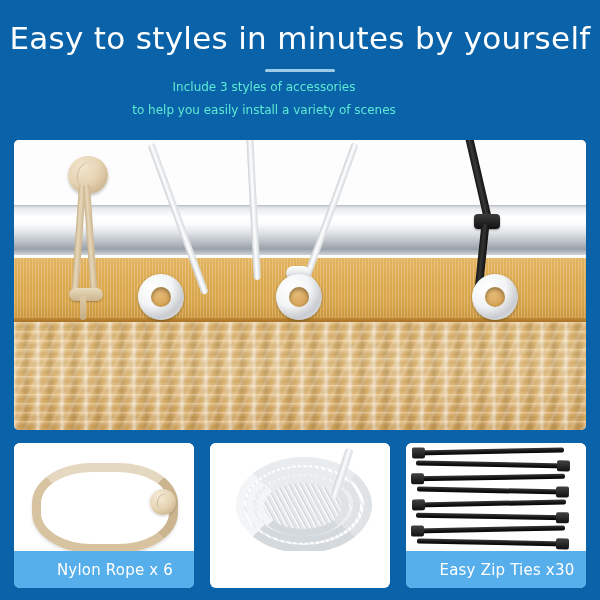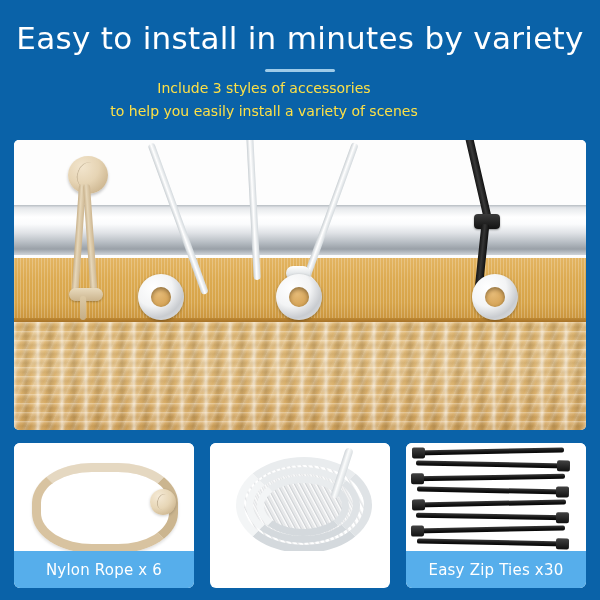--- a/index.html
+++ b/index.html
@@ -16,22 +16,22 @@
     position:absolute;left:0;top:20px;width:600px;
     font-size:31px;letter-spacing:.3px;color:#ffffff;
     font-family:"DejaVu Sans", sans-serif;font-weight:400;
     white-space:nowrap;
   }
   .divider{
     position:absolute;left:265px;top:69px;width:70px;height:3px;
     background:#9ecbe8;border-radius:2px;
   }
   .subline{
-    position:absolute;left:0;width:528px;color:#fde047;
-    font-size:14px;font-family:"DejaVu Sans", sans-serif;
+    position:absolute;left:0;width:528px;color:#5eead4;
+    font-size:12px;font-family:"DejaVu Sans", sans-serif;
     white-space:nowrap;
   }
   .subline.l1{top:80px;}
   .subline.l2{top:103px;}
 
   
   .photo{
     position:absolute;left:14px;top:140px;width:572px;height:290px;
     background:#ffffff;border-radius:5px;overflow:hidden;
   }
@@ -172,21 +172,21 @@
   }
   .p1{left:0;}
   .p2{left:196px;}
   .p3{left:392px;}
   .panelArt{position:absolute;left:0;top:0;width:100%;height:108px;background:#fff;overflow:hidden;}
   .caption{
     position:absolute;left:0;bottom:0;width:100%;height:37px;
     background:#56AEEB;color:#ffffff;
     font-size:15px;font-family:"DejaVu Sans", sans-serif;
     display:flex;align-items:center;justify-content:center;
-    white-space:nowrap;letter-spacing:.2px;
+    white-space:nowrap;letter-spacing:.2px;padding-left:11px;
   }
 
   
   .loopRope{
     position:absolute;left:18px;top:20px;width:128px;height:72px;
     border:9px solid #d8c3a0;border-radius:60px/40px;
     border-right-color:#cbb58f;
     box-shadow:0 2px 3px rgba(0,0,0,.12);
   }
   .loopRope:after{
@@ -230,21 +230,21 @@
     background:linear-gradient(to bottom,#434343,#101010);}
   .tie.left .head{left:-2px;}
   .tie.right .head{right:-2px;}
 </style>
 </head>
 <body>
 
 <div id="page">
 
   <div class="header">
-    <div class="headline">Easy to install in minutes by variety</div>
+    <div class="headline">Easy to styles in minutes by yourself</div>
     <div class="divider"></div>
     <div class="subline l1">Include 3 styles of accessories</div>
     <div class="subline l2">to help you easily install a variety of scenes</div>
   </div>
 
   <div class="photo">
     <div class="sky"></div>
     <div class="pole"></div>
     <div class="hem"></div>
     <div class="mesh"></div>

